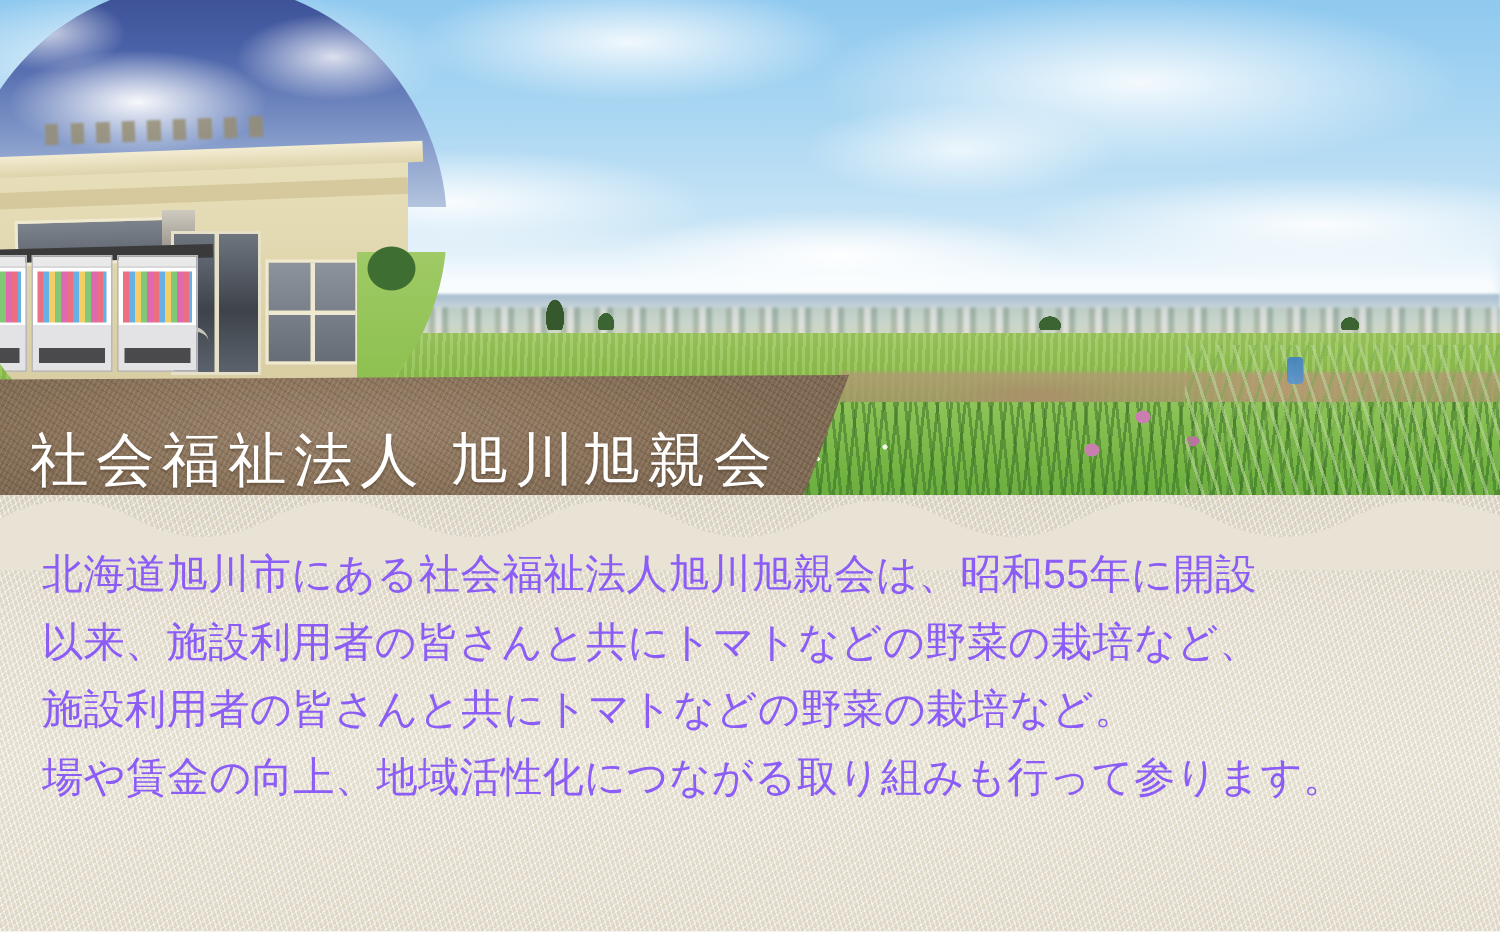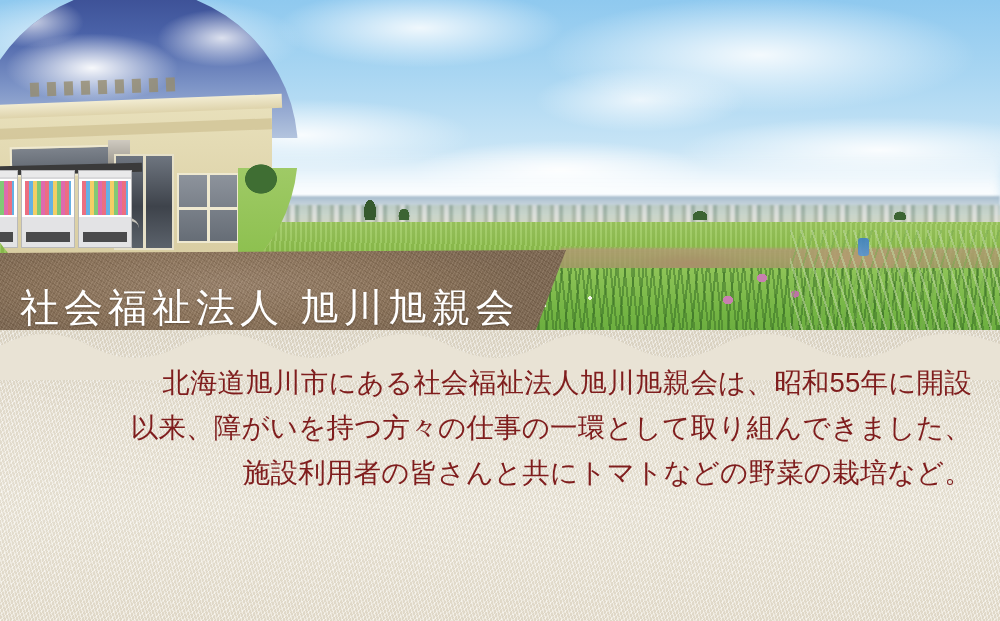--- a/index.html
+++ b/index.html
@@ -339,25 +339,24 @@
       linear-gradient(to bottom, #e4ded0 0%, #eee9dd 30%, #f2eee3 60%, #ece6d8 100%);
     z-index: 3;
   }
   .body-text {
     position: absolute;
     left: 0; top: 360px;
     width: 1000px;
     z-index: 6;
     padding: 0 28px;
     box-sizing: border-box;
-    color: #7f1d1d;
+    color: #8b5cf6;
     font-size: 27.5px;
     line-height: 45px;
     letter-spacing: 0.2px;
-    text-align: right;
   }
   .body-text p { margin: 0; white-space: nowrap; }
 </style>
 </head>
 <body>
 
 <div id="root">
 
   <div class="hero">
     <div class="sky"></div>
@@ -413,17 +412,18 @@
              C 570,30 600,30 630,46
              C 660,62 690,62 720,46
              C 750,30 780,30 810,46
              C 840,62 870,62 900,46
              C 930,30 960,30 1000,44
              L1000,80 L0,80 Z" fill="#e9e3d5"></path>
   </svg>
 
   <div class="body-text">
     <p>北海道旭川市にある社会福祉法人旭川旭親会は、昭和55年に開設</p>
-    <p>以来、障がいを持つ方々の仕事の一環として取り組んできました、</p>
+    <p>以来、施設利用者の皆さんと共にトマトなどの野菜の栽培など、</p>
     <p>施設利用者の皆さんと共にトマトなどの野菜の栽培など。</p>
+    <p>場や賃金の向上、地域活性化につながる取り組みも行って参ります。</p>
   </div>
 
 </div>
 
 </body></html>

